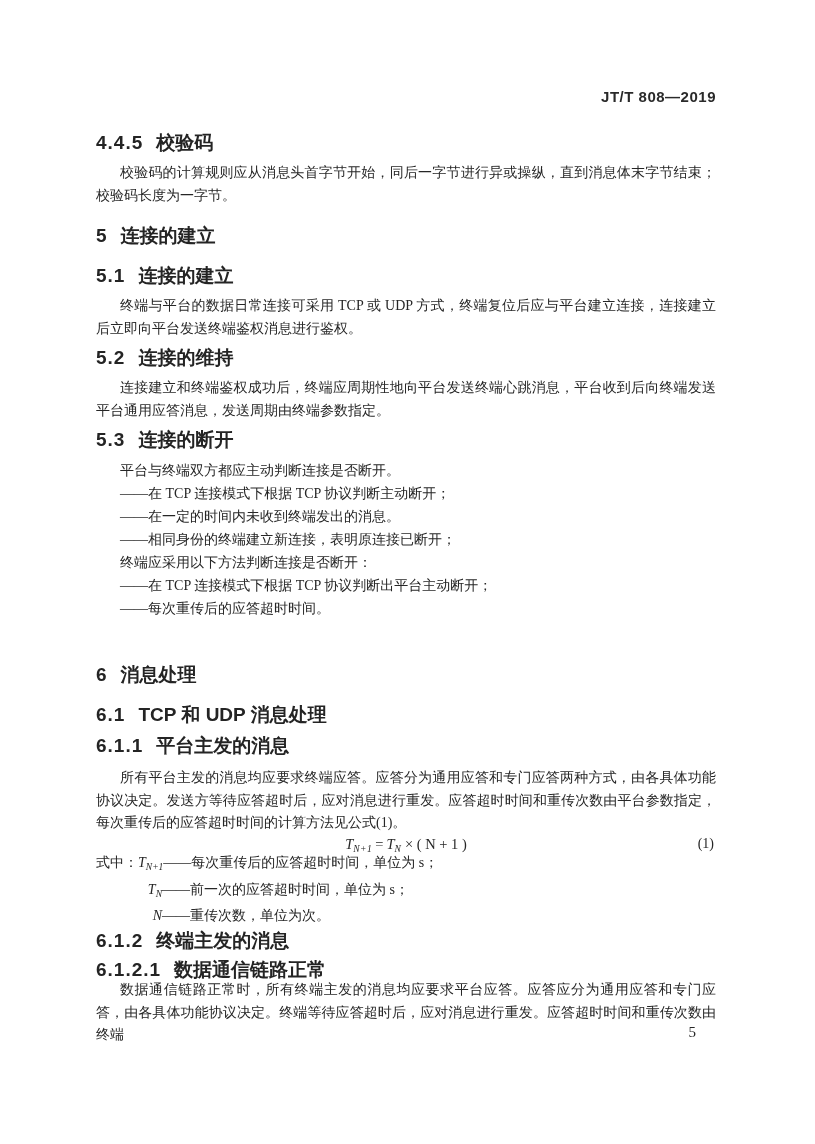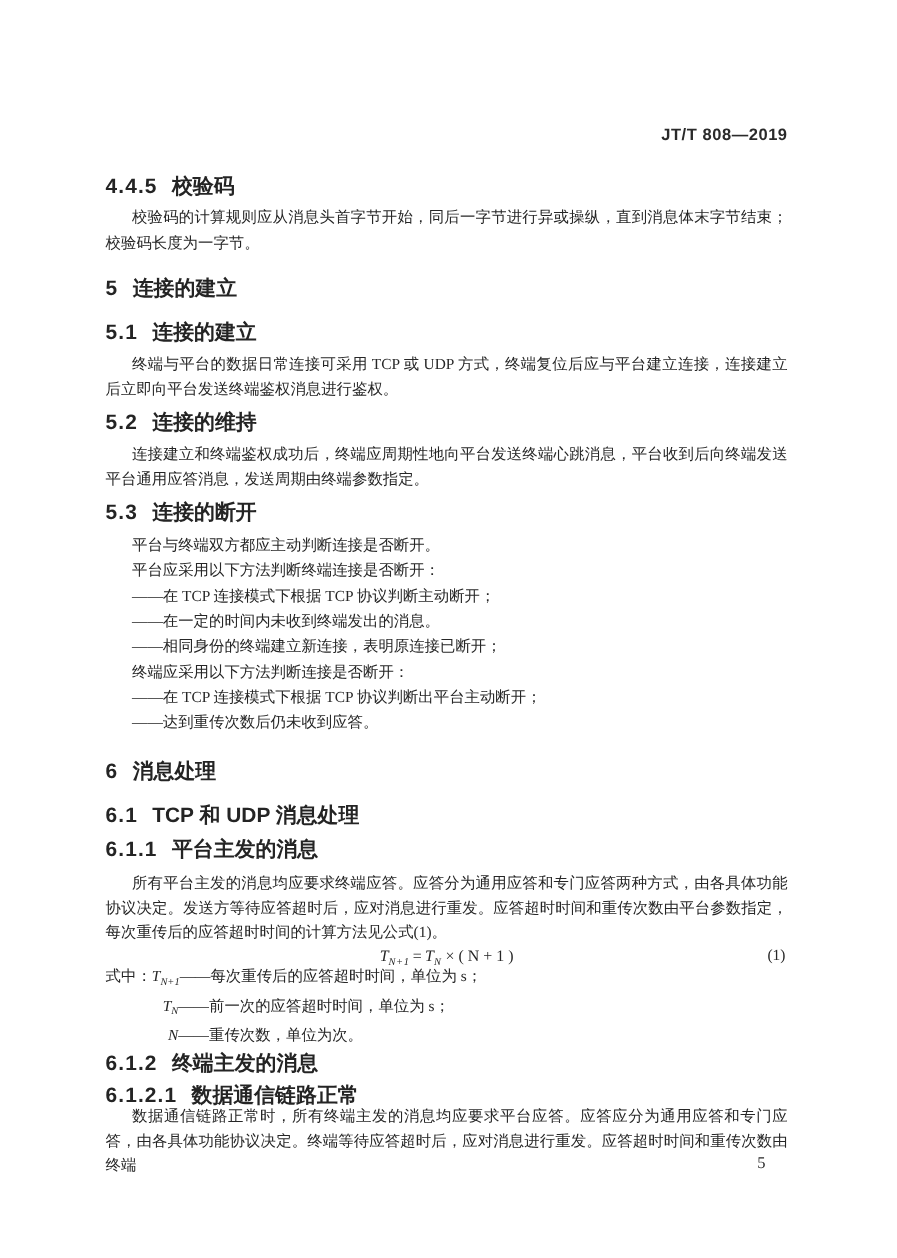--- a/index.html
+++ b/index.html
@@ -4,21 +4,21 @@
 <style>
   html,body{margin:0;padding:0;background:#ffffff;}
   .page{
     position:relative;
     width:815px;height:1144px;
     background:#ffffff;
     overflow:hidden;
     font-family:"Liberation Serif","DejaVu Serif",serif;
     color:#262626;
   }
-  .blk{position:absolute;left:96px;width:620px;margin-top:26px;}
+  .blk{position:absolute;left:96px;width:620px;}
   
   .doc-header{
     top:88px;
     text-align:right;
     font-family:"Liberation Sans","DejaVu Sans",sans-serif;
     font-weight:700;
     font-size:15px;
     letter-spacing:.5px;
     color:#2a2a2a;
   }
@@ -99,27 +99,26 @@
   <div class="blk h" style="top:345px">
     <span class="hnum">5.2</span><span>连接的维持</span>
   </div>
   <div class="blk para" style="top:377px">连接建立和终端鉴权成功后，终端应周期性地向平台发送终端心跳消息，平台收到后向终端发送平台通用应答消息，发送周期由终端参数指定。</div>
 
   <div class="blk h" style="top:427px">
     <span class="hnum">5.3</span><span>连接的断开</span>
   </div>
   <div class="blk list" style="top:459px">
     <div class="line">平台与终端双方都应主动判断连接是否断开。</div>
-    <div class="line">平台应采用以下方法判断终端连接是否断开：</div>
     <div class="line">——在 TCP 连接模式下根据 TCP 协议判断主动断开；</div>
     <div class="line">——在一定的时间内未收到终端发出的消息。</div>
     <div class="line">——相同身份的终端建立新连接，表明原连接已断开；</div>
     <div class="line">终端应采用以下方法判断连接是否断开：</div>
     <div class="line">——在 TCP 连接模式下根据 TCP 协议判断出平台主动断开；</div>
-    <div class="line">——达到重传次数后仍未收到应答。</div>
+    <div class="line">——每次重传后的应答超时时间。</div>
   </div>
 
   <div class="blk h" style="top:662px">
     <span class="hnum">6</span><span>消息处理</span>
   </div>
 
   <div class="blk h" style="top:702px">
     <span class="hnum">6.1</span><span>TCP 和 UDP 消息处理</span>
   </div>
 

